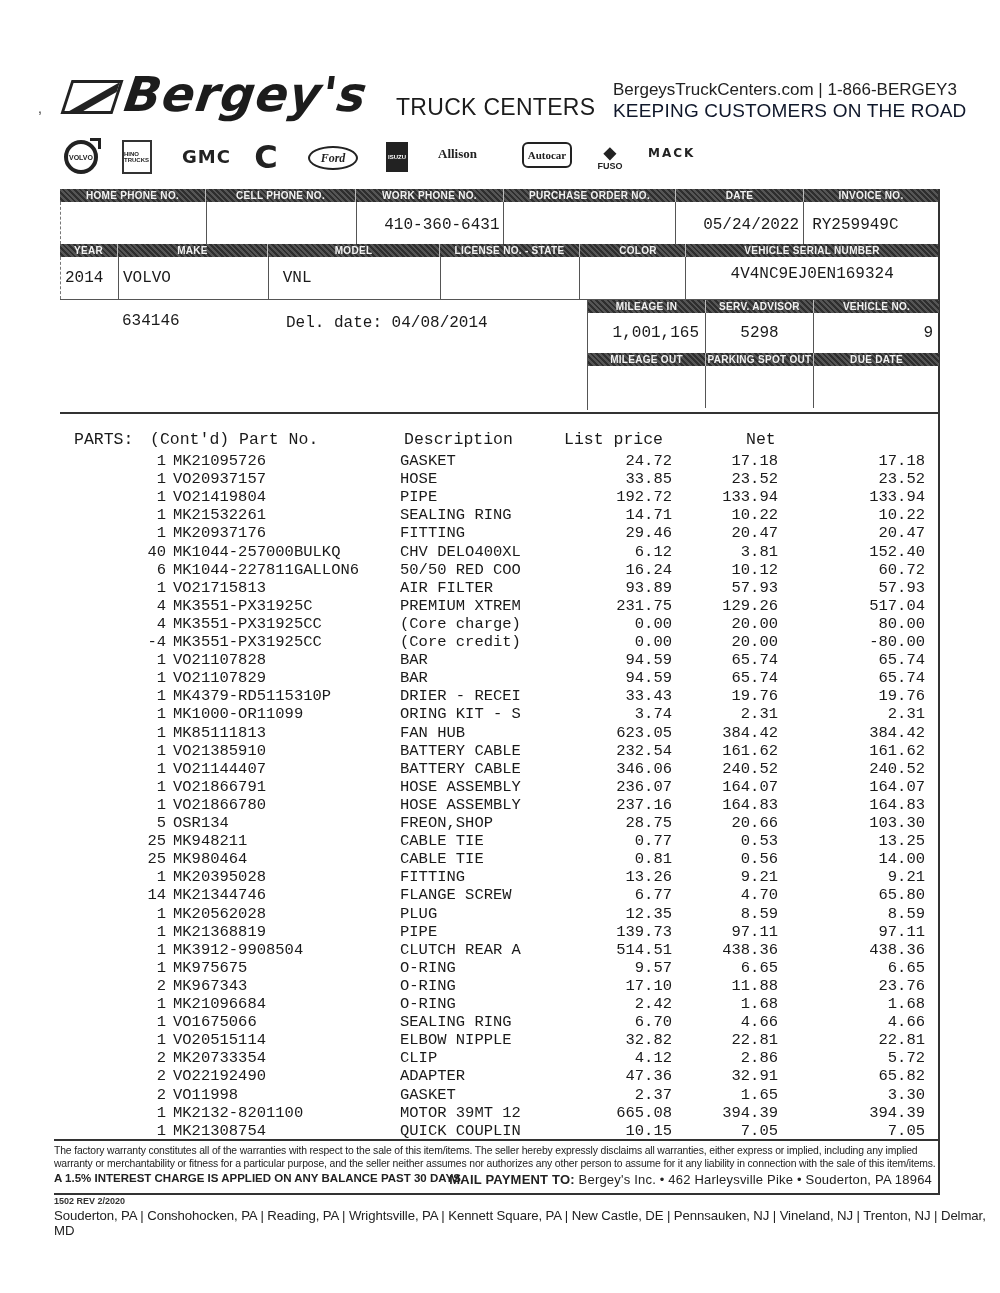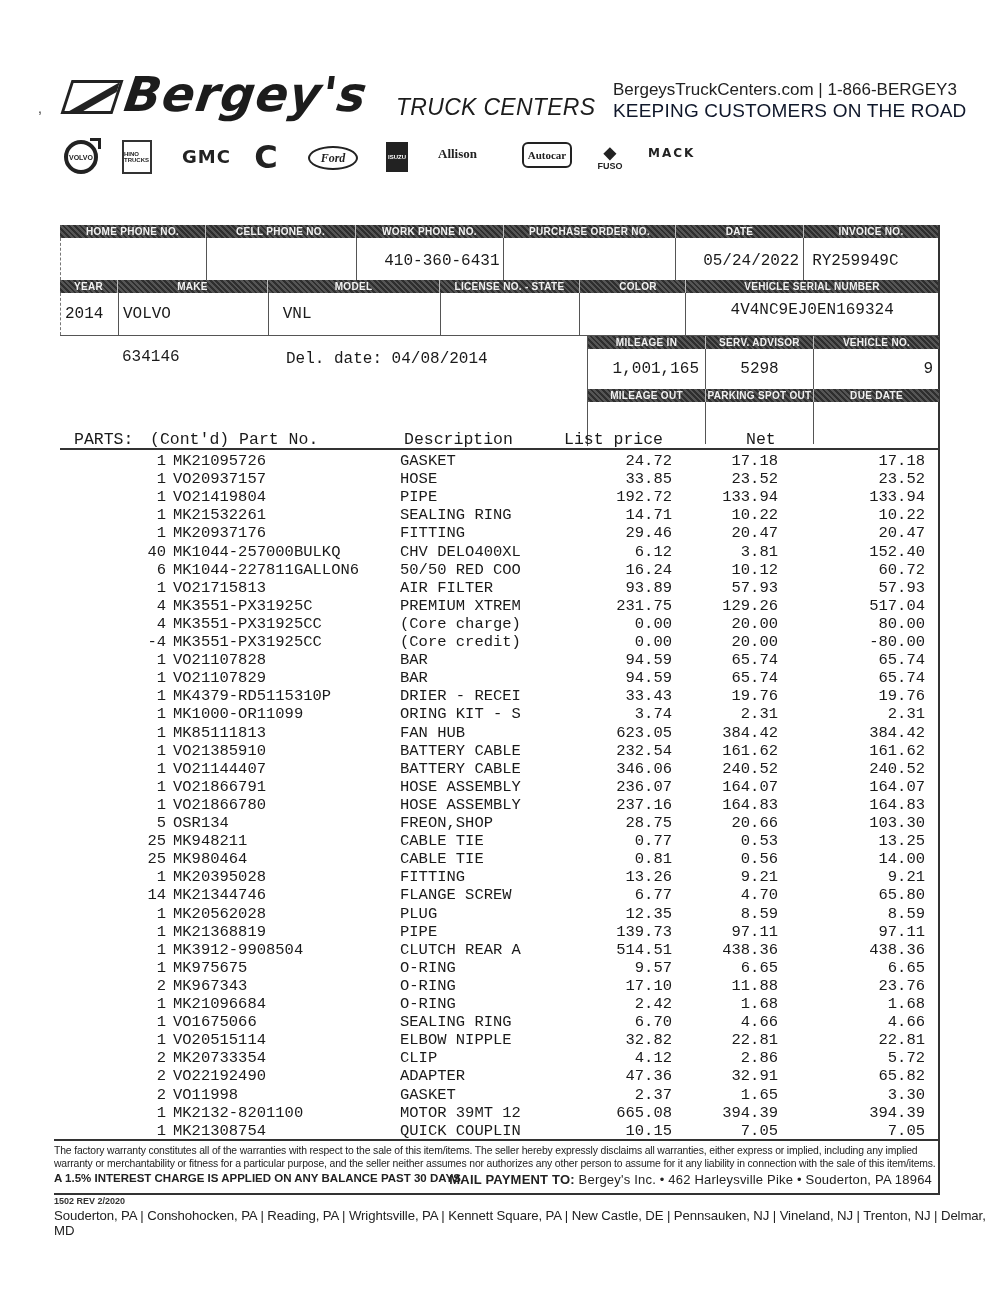--- a/index.html
+++ b/index.html
@@ -3,42 +3,42 @@
 <meta charset="utf-8">
 <style>
   html, body { margin:0; padding:0; background:#ffffff; }
   body { width:1000px; height:1293px; position:relative; overflow:hidden; color:#1a1a1a; font-family:"Liberation Sans", sans-serif; }
   .abs { position:absolute; }
 
   
   .logo-mark { left:66px; top:80px; width:52px; height:34px; border:3px solid #222; transform:skewX(-18deg); box-sizing:border-box; overflow:hidden; }
   .logo-mark::before { content:""; position:absolute; left:-6px; top:12px; width:70px; height:8px; background:#222; transform:rotate(-35deg); }
   .brand-name { left:125px; top:70px; font-family:"DejaVu Sans", sans-serif; font-weight:bold; font-style:italic; font-size:48px; letter-spacing:1px; color:#1c1c1c; transform:skewX(-8deg); line-height:1; }
-  .brand-sub { left:396px; top:94px; font-size:23px; font-style:italic; color:#1c1c1c; letter-spacing:0.3px; }
+  .brand-sub { left:396px; top:94px; font-size:23px; color:#1c1c1c; letter-spacing:0.3px; }
   .site-line { left:613px; top:80px; font-size:17px; color:#222; }
   .tagline { left:613px; top:100px; font-size:19px; color:#0f172a; letter-spacing:0.2px; }
   .stray-mark { left:38px; top:100px; font-size:14px; color:#333; }
 
   
   .brands { left:60px; top:138px; height:42px; width:680px; }
   .brand { position:absolute; top:0; display:flex; align-items:center; justify-content:center; font-size:11px; font-weight:bold; color:#222; }
   .b-volvo { left:4px; top:2px; width:34px; height:34px; border:4px solid #222; border-radius:50%; box-sizing:border-box; font-size:7px; }
   .b-volvo::after { content:""; position:absolute; right:-7px; top:-6px; width:8px; height:8px; border-top:3px solid #222; border-right:3px solid #222; }
   .b-hino { left:62px; top:2px; width:30px; height:34px; border:2px solid #333; font-size:6px; box-sizing:border-box; flex-direction:column; }
   .b-gmc { left:122px; top:8px; font-size:18px; letter-spacing:1px; font-family:"DejaVu Sans", sans-serif; }
   .b-cummins { left:192px; top:4px; width:28px; height:30px; font-size:32px; font-family:"DejaVu Sans", sans-serif; font-weight:bold; line-height:1; }
   .b-ford { left:248px; top:8px; width:50px; height:24px; border:2px solid #222; border-radius:50%; box-sizing:border-box; font-style:italic; font-family:"Liberation Serif", serif; font-size:12px; }
   .b-isuzu { left:326px; top:4px; width:22px; height:30px; background:#222; color:#fff; font-size:6px; flex-direction:column; }
   .b-allison { left:378px; top:8px; font-family:"Liberation Serif", serif; font-size:13px; font-weight:bold; }
   .b-autocar { left:462px; top:4px; width:50px; height:26px; border:2px solid #222; border-radius:6px; font-family:"Liberation Serif", serif; font-size:11px; box-sizing:border-box; }
   .b-fuso { left:536px; top:2px; width:28px; height:36px; flex-direction:column; font-size:9px; }
   .b-mack { left:588px; top:8px; font-size:12px; letter-spacing:2px; font-family:"DejaVu Sans", sans-serif; }
 
   
-  .form { left:60px; top:189px; width:878px; border-right:2px solid #333;margin-top:36px; }
+  .form { left:60px; top:189px; width:878px; border-right:2px solid #333; }
   .row { display:flex; position:relative; }
   .hdr { height:13px; background:#3a3a3a; background-image:repeating-linear-gradient(45deg,#555 0 2px,#2e2e2e 2px 4px); color:#f2f2f2; font-size:10px; font-weight:bold; line-height:13px; text-transform:uppercase; letter-spacing:0.3px; }
   .hdr > div { text-align:center; border-right:1px solid #bbb; box-sizing:border-box; white-space:nowrap; overflow:hidden; }
   .hdr > div:last-child { border-right:none; }
   .vals > div { height:42px; border-right:1px solid #555; box-sizing:border-box; font-family:"Liberation Mono", monospace; font-size:16px; display:flex; align-items:flex-end; padding:0 4px 10px 4px; white-space:nowrap; }
   .vals > div:last-child { border-right:none; }
   .vals { border-left:1px dashed #777; }
 
   .c1 { width:146px; } .c2 { width:150px; } .c3 { width:148px;text-align:right; } .c4 { width:172px; } .c5 { width:128px; } .c6 { width:134px; }
   .y1 { width:58px; } .y2 { width:150px; } .y3 { width:172px; } .y4 { width:140px; } .y5 { width:106px;padding-left:11px; } .y6 { width:252px; }

